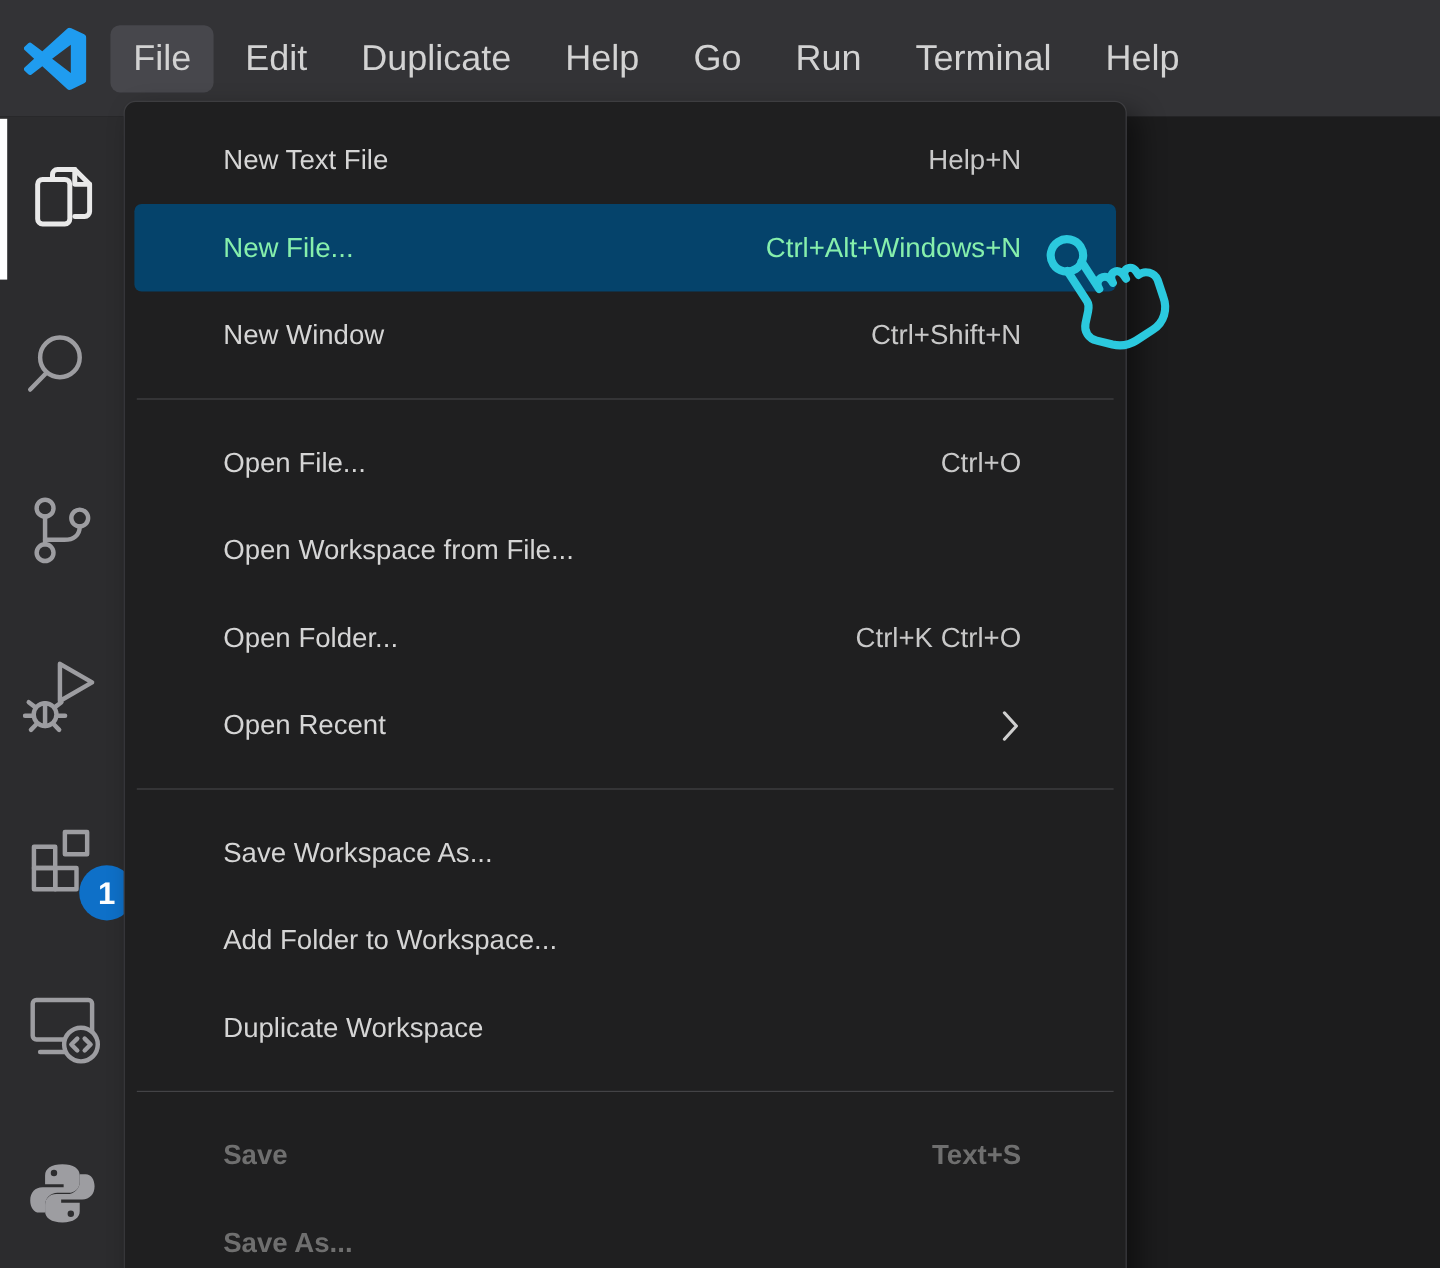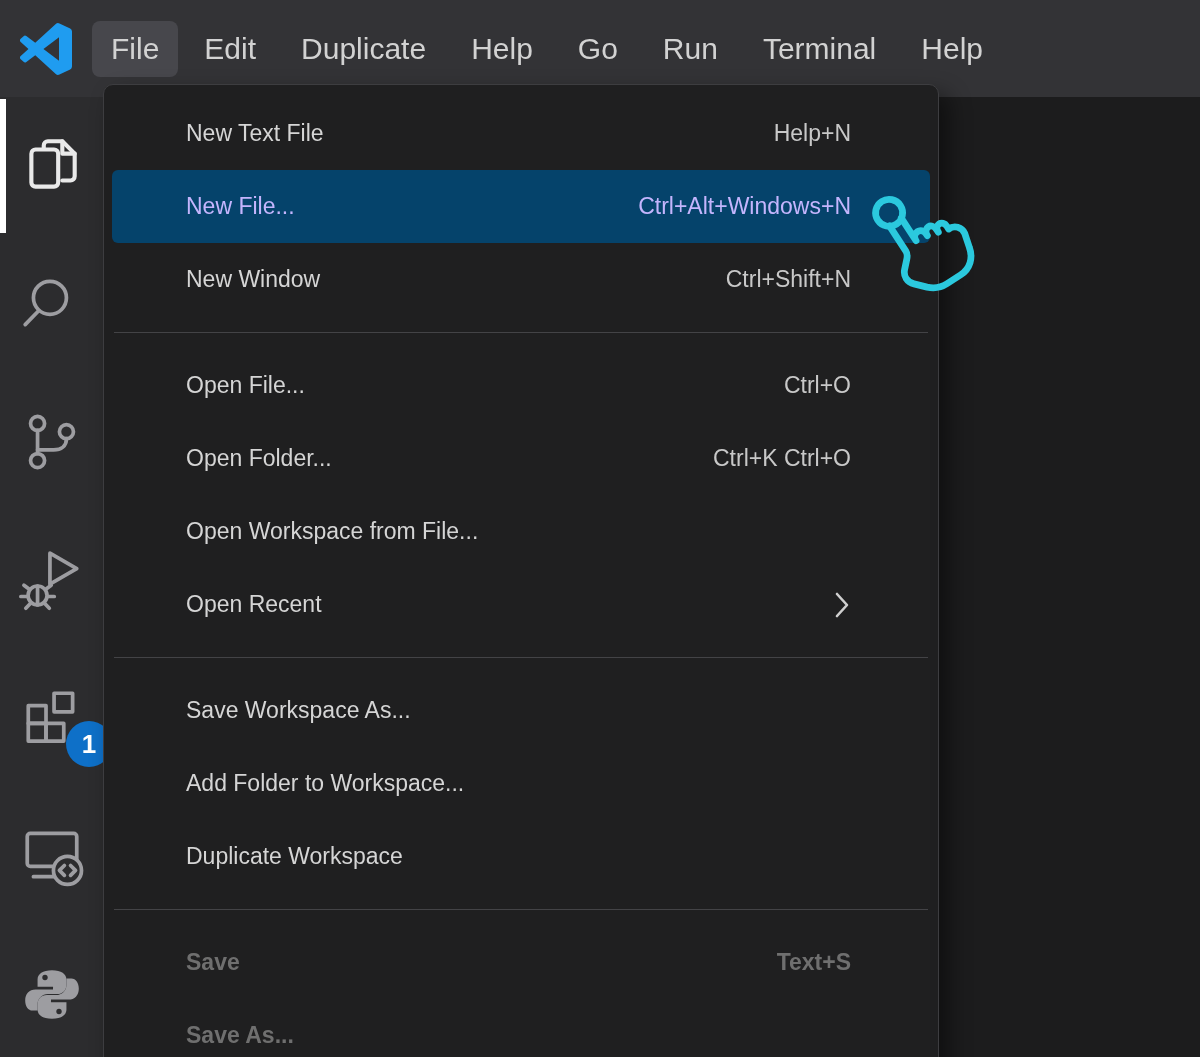--- a/index.html
+++ b/index.html
@@ -59,21 +59,21 @@
   .sep{height:1px;background:var(--separator,#434346);margin:16px 10px;}
   .row{
     height:73px;margin:0 8px;padding:0 79px 0 74px;
     display:flex;align-items:center;justify-content:space-between;
     font-size:23px;color:var(--text,#d5d5d5);
     border-radius:6px;cursor:default;
   }
   .row .lbl{white-space:nowrap;}
   .row .sc{white-space:nowrap;color:var(--shortcut,#c8c8c8);}
   .row.selected{background:var(--selection-bg,#05436b);}
-  .row.selected .lbl,.row.selected .sc{color:#c4b5fd;}
+  .row.selected .lbl,.row.selected .sc{color:#86efac;}
   .row.disabled .lbl,.row.disabled .sc{color:var(--text-dim,#6f6f6f);font-weight:bold;}
   .row .chev{display:flex;align-items:center;}
   .row .chev svg{width:18px;height:30px;}
   .row .chev path{stroke:#cfcfcf;stroke-width:2.6;fill:none;stroke-linecap:round;stroke-linejoin:round;}
 
   
   .cursor{
     position:absolute;left:845px;top:194px;width:118px;height:118px;
     z-index:100;transform:rotate(-33deg);transform-origin:38% 16%;
     pointer-events:none;
@@ -181,26 +181,26 @@
     <div class="row">
       <span class="lbl">New Window</span>
       <span class="sc">Ctrl+Shift+N</span>
     </div>
     <div class="sep"></div>
     <div class="row">
       <span class="lbl">Open File...</span>
       <span class="sc">Ctrl+O</span>
     </div>
     <div class="row">
+      <span class="lbl">Open Workspace from File...</span>
+      <span class="sc"></span>
+    </div>
+    <div class="row">
       <span class="lbl">Open Folder...</span>
       <span class="sc">Ctrl+K Ctrl+O</span>
-    </div>
-    <div class="row">
-      <span class="lbl">Open Workspace from File...</span>
-      <span class="sc"></span>
     </div>
     <div class="row">
       <span class="lbl">Open Recent</span>
       <span class="chev">
         <svg viewBox="0 0 18 30">
           <path d="M4 4 L14 15 L4 26"></path>
         </svg>
       </span>
     </div>
     <div class="sep"></div>

